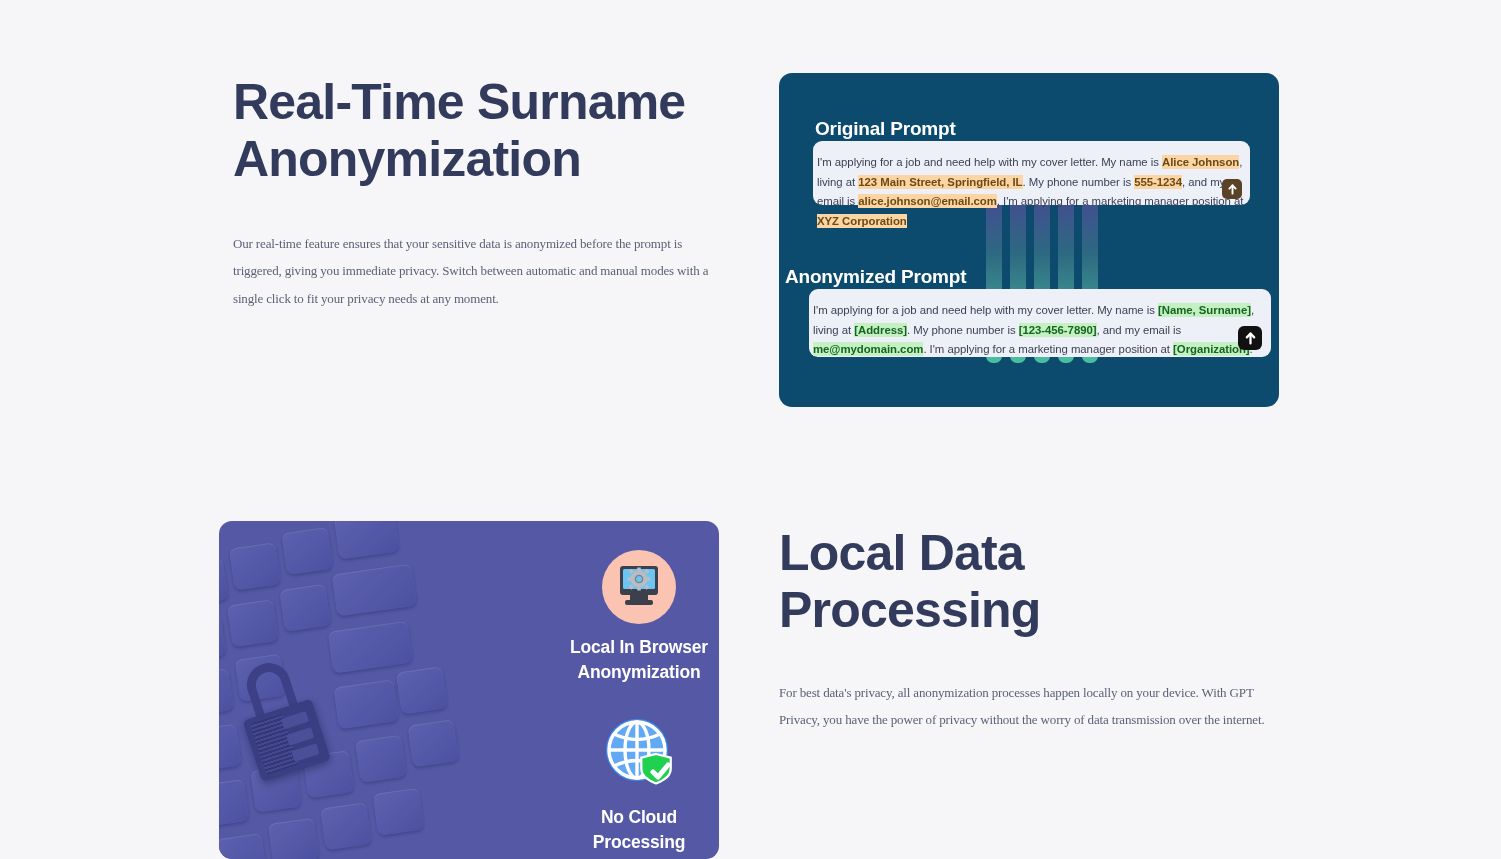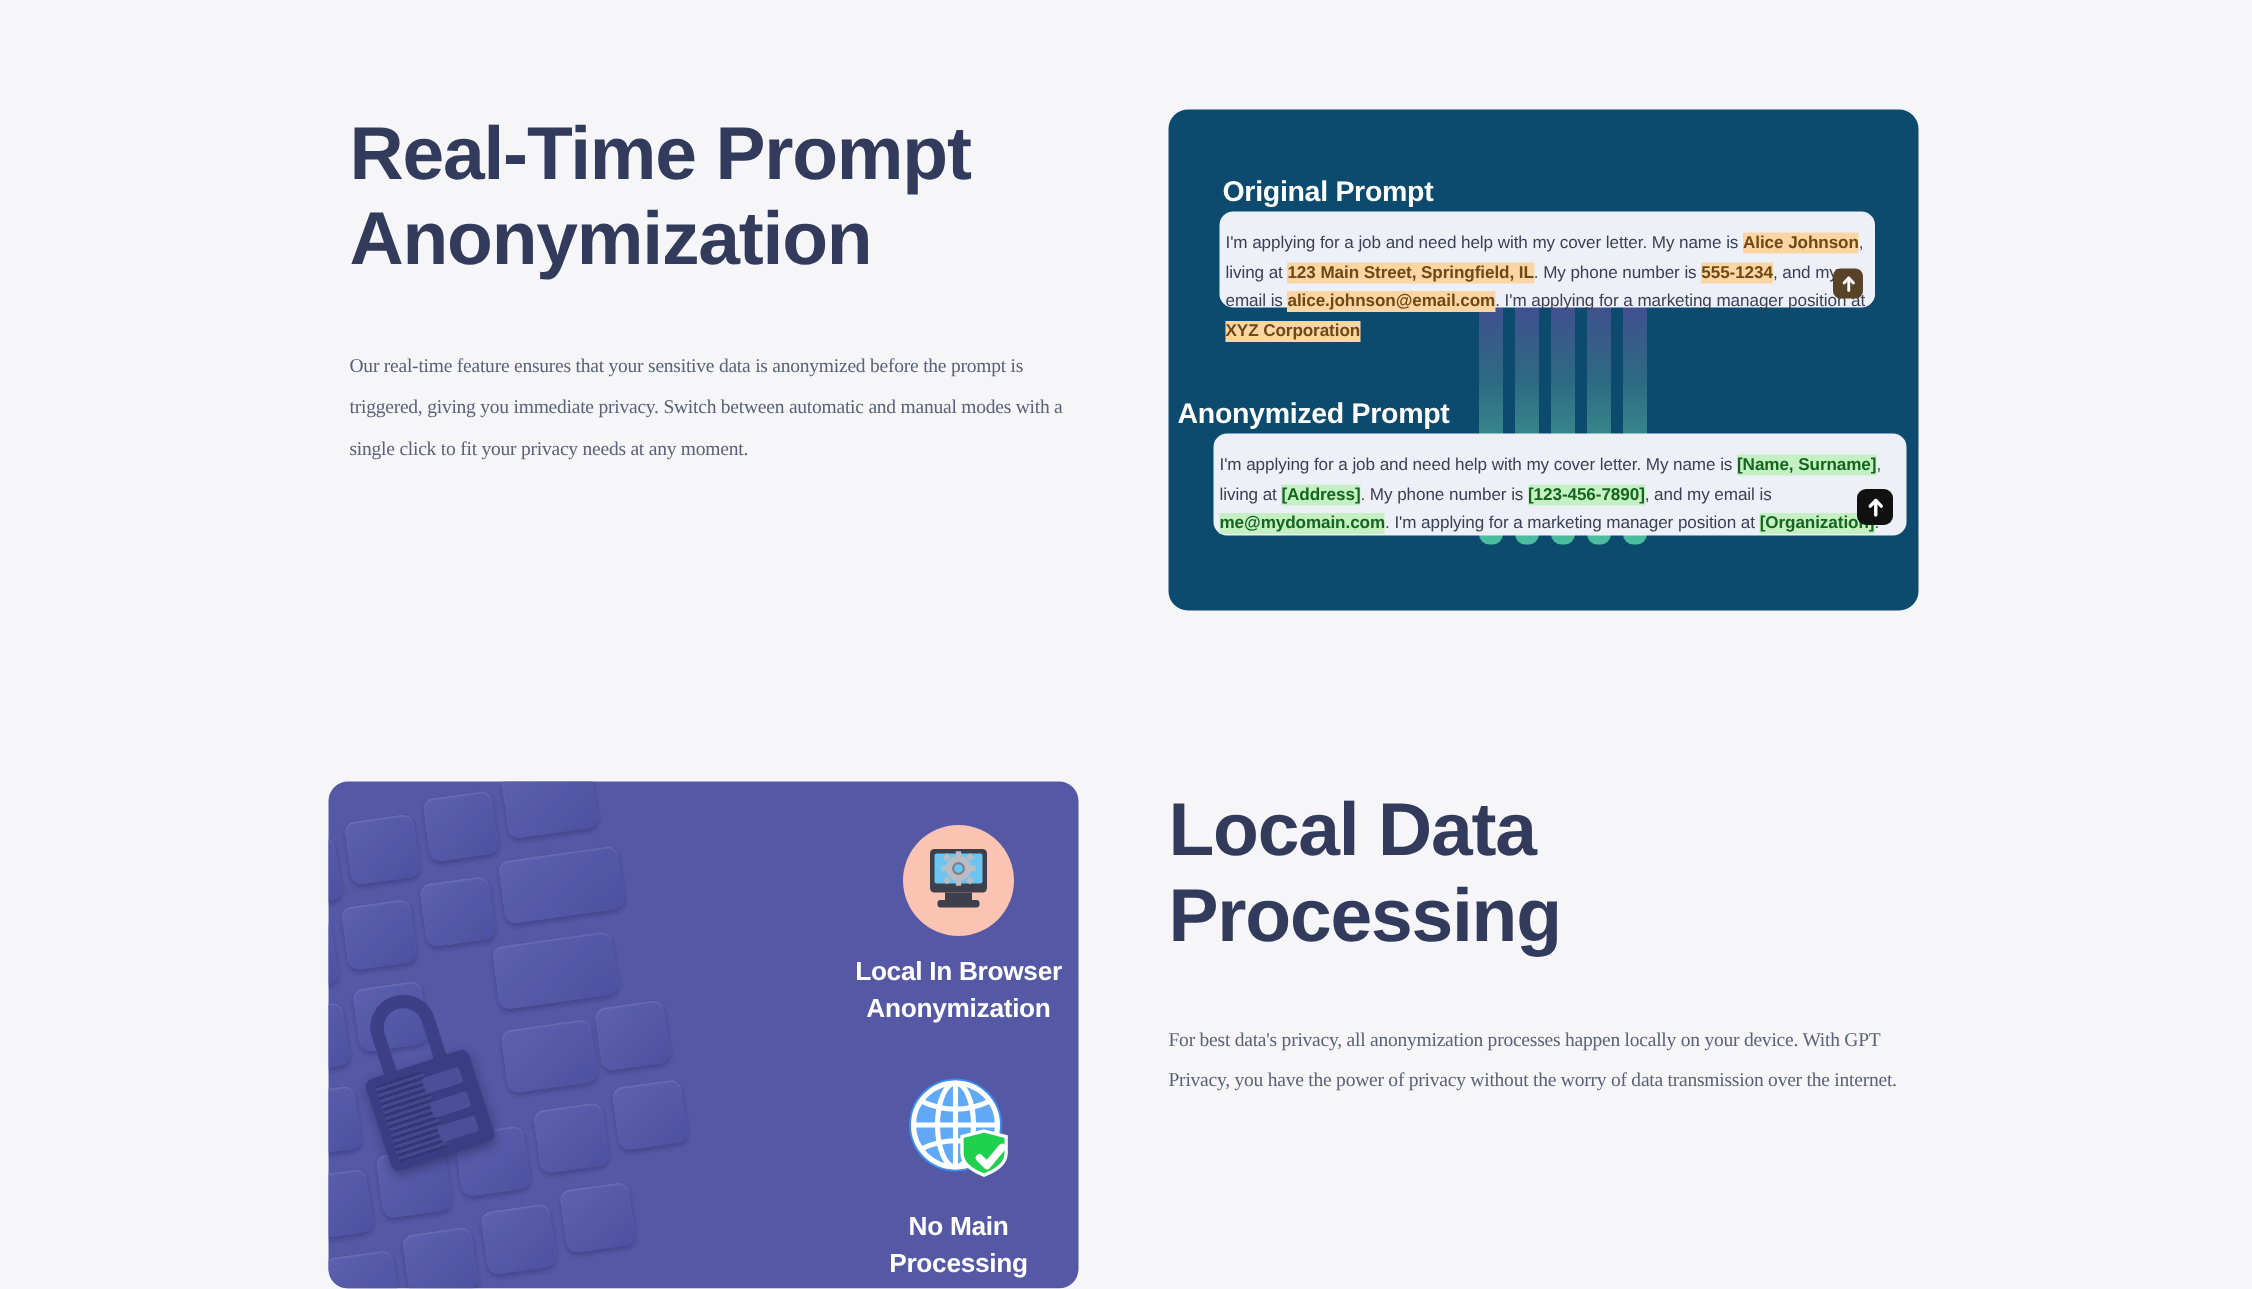--- a/index.html
+++ b/index.html
@@ -246,21 +246,21 @@
     width: 160px;
     height: 382px;
   }
 </style>
 </head>
 <body>
 
 <div class="page">
 
   <div class="sec1-text">
-    <h2 class="heading">Real-Time Prompt Anonymization</h2>
+    <h2 class="heading">Real-Time Surname Anonymization</h2>
     <p class="body-copy">Our real-time feature ensures that your sensitive data is anonymized before the prompt is triggered, giving you immediate privacy. Switch between automatic and manual modes with a single click to fit your privacy needs at any moment.</p>
   </div>
 
   <div class="prompt-card">
 
     <div class="bars">
       <div class="bar"></div>
       <div class="bar"></div>
       <div class="bar"></div>
       <div class="bar"></div>
@@ -368,21 +368,21 @@
               <ellipse cx="38" cy="36" rx="12" ry="28"></ellipse>
               <line x1="10" y1="36" x2="66" y2="36"></line>
               <path d="M15 20 Q38 31 61 20"></path>
               <path d="M15 52 Q38 41 61 52"></path>
               <line x1="38" y1="8" x2="38" y2="64"></line>
             </g>
             <path d="M58 44 L74 48 L74 60 Q74 70 58 76 Q42 70 42 60 L42 48 Z" transform="translate(0,-6) scale(0.92) translate(4,6)" fill="#1fd14f" stroke="#ffffff" stroke-width="2.4"></path>
             <path d="M54 58 L59 63 L69 51" stroke="#ffffff" stroke-width="5" fill="none" stroke-linecap="round" stroke-linejoin="round"></path>
           </svg>
         </div>
-        <div class="caption">No Main Processing</div>
+        <div class="caption">No Cloud Processing</div>
       </div>
 
     </div>
   </div>
 
   <div class="sec2-text">
     <h2 class="heading">Local Data Processing</h2>
     <p class="body-copy">For best data's privacy, all anonymization processes happen locally on your device. With GPT Privacy, you have the power of privacy without the worry of data transmission over the internet.</p>
   </div>
 

